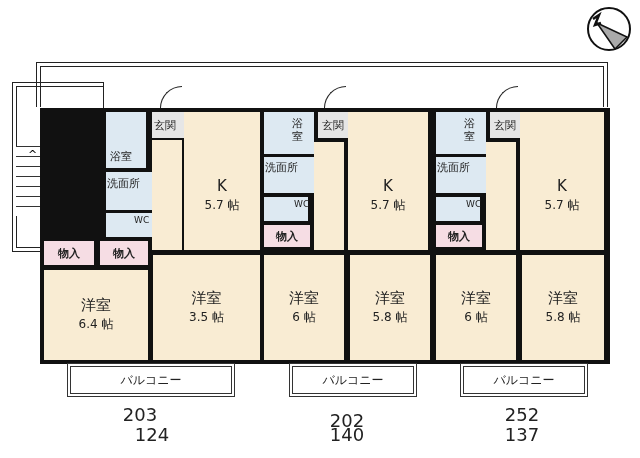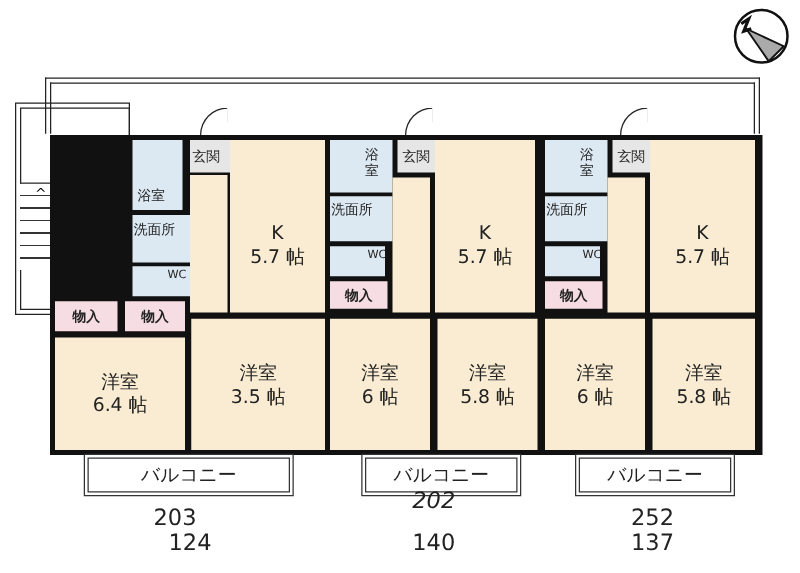--- a/index.html
+++ b/index.html
@@ -1,26 +1,26 @@
 <!DOCTYPE html>
 <html><head>
 <meta charset="utf-8">
 <style>
   html,body{margin:0;padding:0;background:#fff;}
   body{width:640px;height:458px;position:relative;overflow:hidden;font-family:"DejaVu Sans",sans-serif;}
   .abs{position:absolute;box-sizing:border-box;}
   .wall{background:#111;}
   .room{position:absolute;box-sizing:border-box;background:#f9ecd3;display:flex;flex-direction:column;align-items:center;justify-content:center;color:#222;}
   .room .n{font-size:15px;line-height:19px;}
-  .room .s{font-size:15px;line-height:19px;}
+  .room .s{font-size:12px;line-height:19px;}
   .bath{background:#dde9f2;}
   .pink{background:#f6dde4;font-weight:bold;}
   .gray{background:#e6e6e6;}
   .lbl{font-size:11px;color:#222;position:absolute;white-space:nowrap;}
-  .balc{position:absolute;box-sizing:border-box;border:1px solid #333;outline:1px solid #333;outline-offset:2px;background:#fff;display:flex;align-items:center;justify-content:center;font-size:15px;color:#222;}
+  .balc{position:absolute;box-sizing:border-box;border:1px solid #333;outline:1px solid #333;outline-offset:2px;background:#fff;display:flex;align-items:center;justify-content:center;font-size:12px;color:#222;}
   .unitno{position:absolute;text-align:center;font-size:18px;line-height:18px;color:#222;width:60px;}
   .thin{position:absolute;border:1px solid #222;box-sizing:border-box;}
 </style>
 </head>
 <body>
 
 <div class="abs" style="left:585px;top:5px;width:48px;height:48px;">
   <svg width="48" height="48" viewBox="0 0 48 48">
     <circle cx="24" cy="24" r="21" fill="#fff" stroke="#111" stroke-width="2"></circle>
     <polygon points="12,18 42,32 30,44" fill="#aaa" stroke="#111" stroke-width="1.5"></polygon>
@@ -91,21 +91,21 @@
   </div>
   <div class="room" style="left:264px;top:255px;width:80px;height:105px;">
     <span class="n">洋室</span>
     <span class="s">6 帖</span>
   </div>
   <div class="room" style="left:350px;top:255px;width:80px;height:105px;">
     <span class="n">洋室</span>
     <span class="s">5.8 帖</span>
   </div>
   <div class="balc" style="left:292px;top:366px;width:122px;height:28px;">バルコニー</div>
-  <div class="unitno" style="left:317px;top:392px;font-style:italic;">202</div>
+  <div class="unitno" style="left:317px;top:412px;">202</div>
   <div class="unitno" style="left:317px;top:426px;">140</div>
 </div>
 
 <div>
   <div class="room bath" style="left:436px;top:112px;width:50px;height:42px;"></div>
   <div class="lbl" style="left:464px;top:117px;width:14px;white-space:normal;line-height:13px;">浴室</div>
   <div class="room bath" style="left:436px;top:157px;width:50px;height:36px;"></div>
   <div class="lbl" style="left:437px;top:160px;">洗面所</div>
   <div class="room bath" style="left:436px;top:197px;width:44px;height:24px;"></div>
   <div class="lbl" style="left:466px;top:200px;font-size:9px;width:10px;white-space:normal;line-height:8px;">WC</div>

